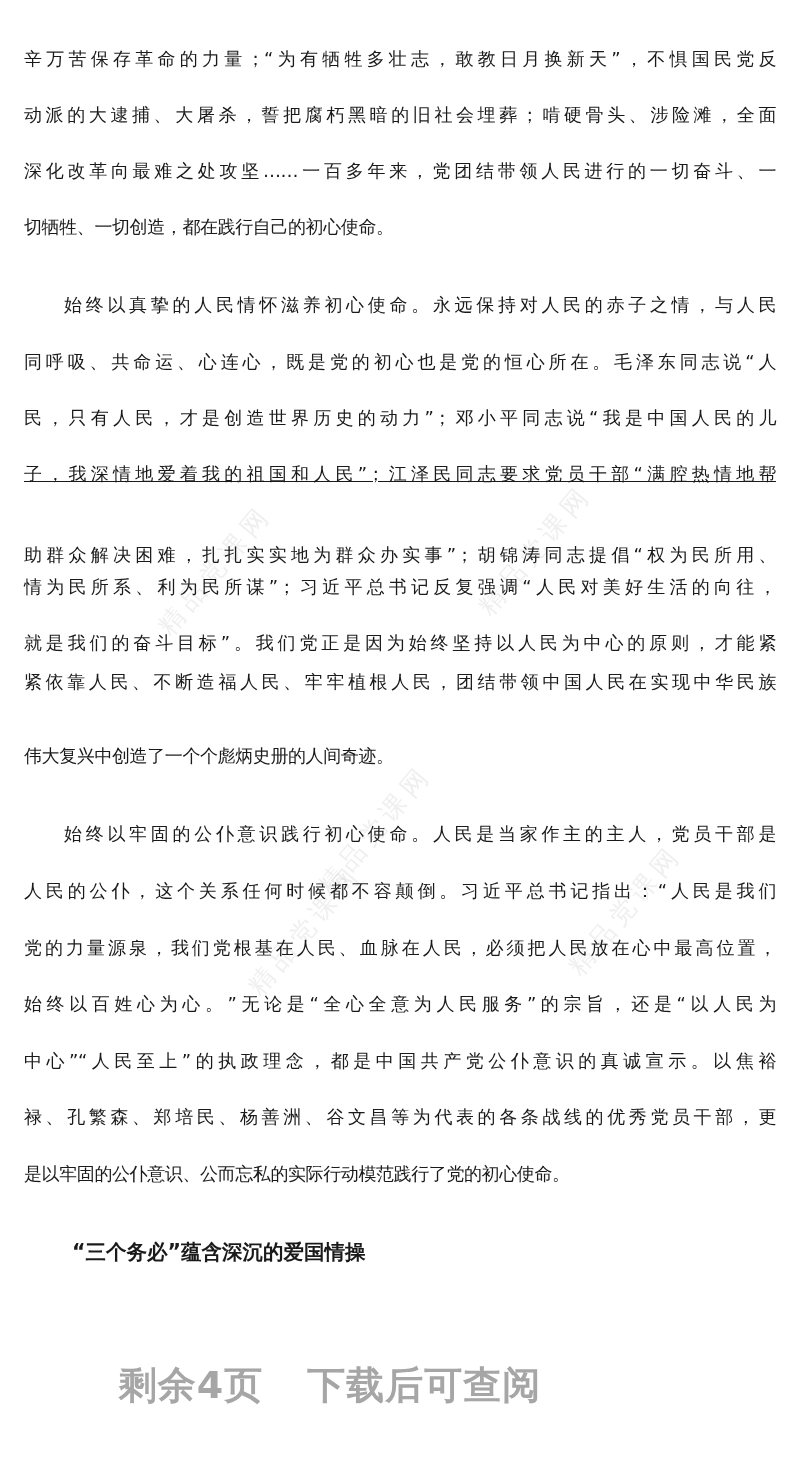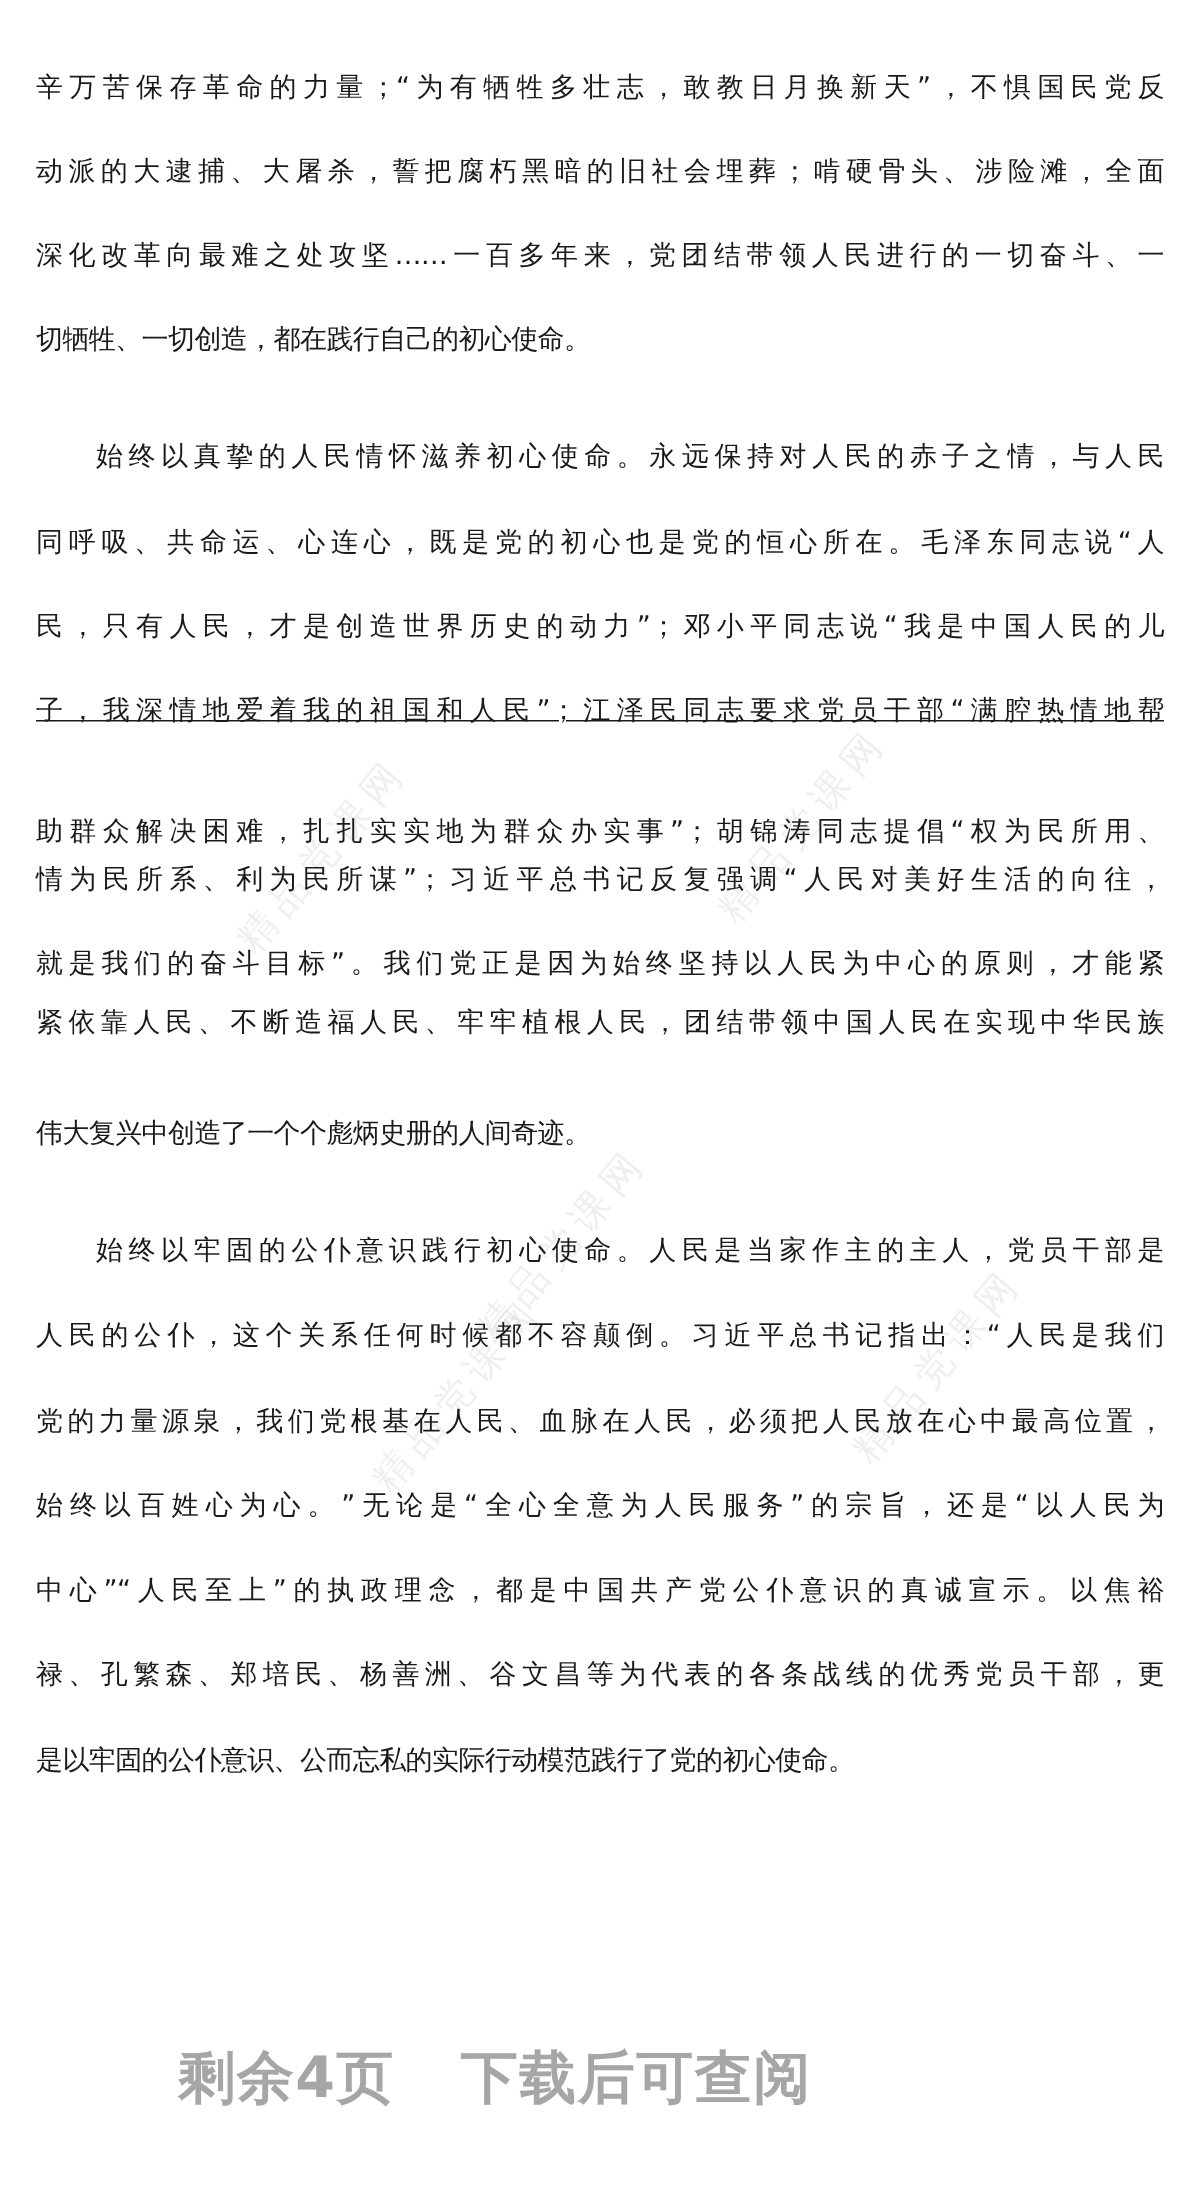--- a/index.html
+++ b/index.html
@@ -67,18 +67,19 @@
   <div>
     <div class="line indent" style="top:821px;">始终以牢固的公仆意识践行初心使命。人民是当家作主的主人，党员干部是</div>
     <div class="line" style="top:877px;">人民的公仆，这个关系任何时候都不容颠倒。习近平总书记指出：“人民是我们</div>
     <div class="line" style="top:934px;">党的力量源泉，我们党根基在人民、血脉在人民，必须把人民放在心中最高位置，</div>
     <div class="line" style="top:990px;">始终以百姓心为心。”无论是“全心全意为人民服务”的宗旨，还是“以人民为</div>
     <div class="line" style="top:1047px;">中心”“人民至上”的执政理念，都是中国共产党公仆意识的真诚宣示。以焦裕</div>
     <div class="line" style="top:1103px;">禄、孔繁森、郑培民、杨善洲、谷文昌等为代表的各条战线的优秀党员干部，更</div>
     <div class="line last" style="top:1160px;">是以牢固的公仆意识、公而忘私的实际行动模范践行了党的初心使命。</div>
   </div>
 
+  <div class="heading">“三个务必”蕴含深沉的爱国情操</div>
 
   <div class="remaining">
     <span>剩余4页</span><span class="gap"></span><span>下载后可查阅</span>
   </div>
 
 </div>
 
 </body></html>

